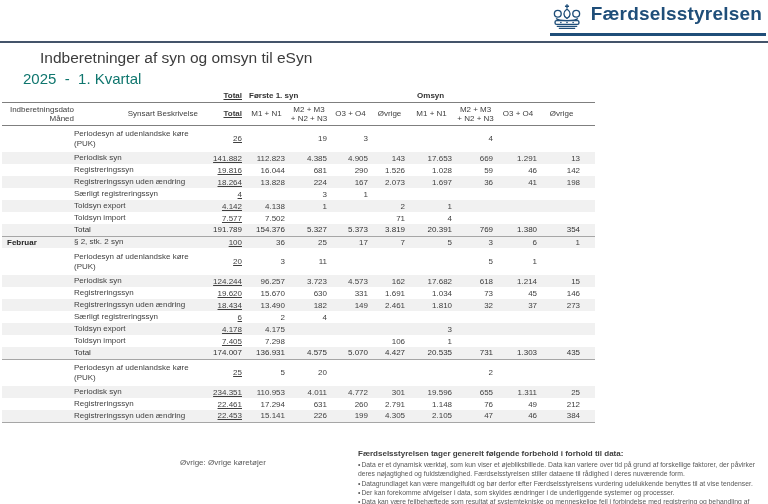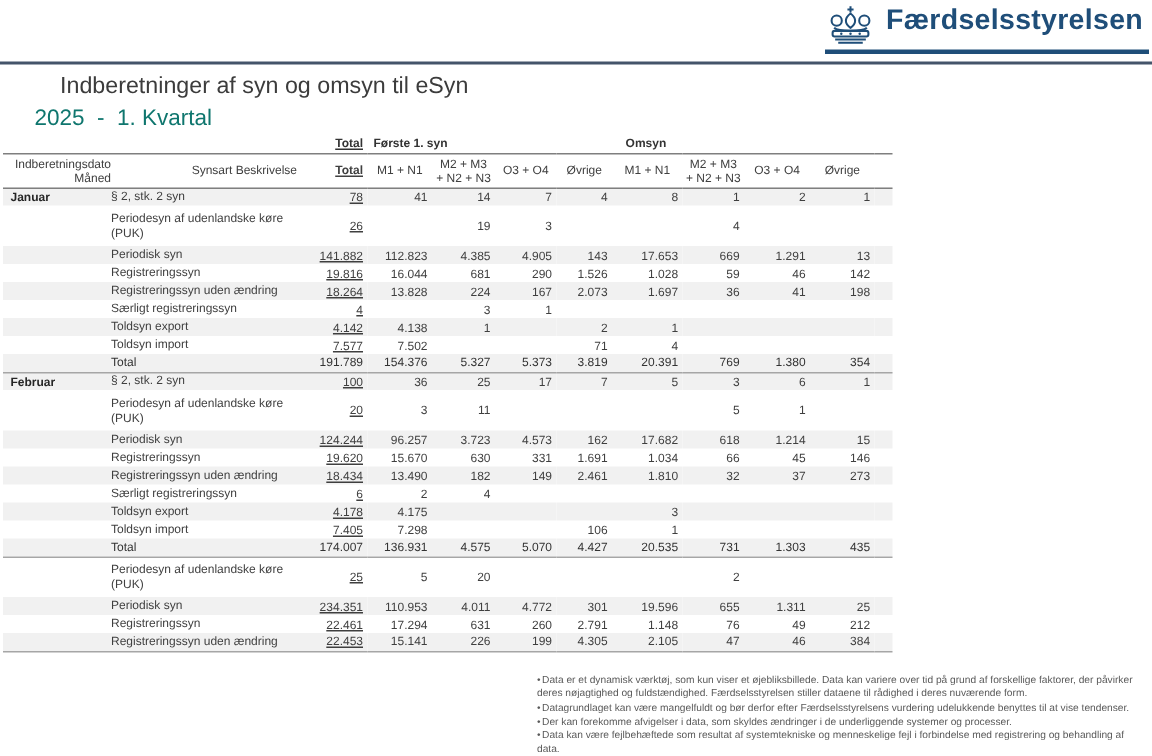--- a/index.html
+++ b/index.html
@@ -112,34 +112,20 @@
       <th class="hd-num">Øvrige</th>
       <th class="hd-num">M1 + N1</th>
       <th class="hd-num">M2 + M3
 + N2 + N3</th>
       <th class="hd-num">O3 + O4</th>
       <th class="hd-num">Øvrige</th>
       <th></th>
     </tr>
   </thead>
   <tbody id="table-body">
-      <tr class="stripe">
-        <td class="month-cell">Januar</td>
-        <td class="label-cell">§ 2, stk. 2 syn</td>
-        <td class="num total-col">78</td>
-        <td class="num">41</td>
-        <td class="num">14</td>
-        <td class="num">7</td>
-        <td class="num">4</td>
-        <td class="num">8</td>
-        <td class="num">1</td>
-        <td class="num">2</td>
-        <td class="num">1</td>
-        <td></td>
-      </tr>
       <tr class="wrap-row">
         <td class="month-cell"></td>
         <td class="label-cell">Periodesyn af udenlandske køre
 (PUK)</td>
         <td class="num total-col">26</td>
         <td class="num"></td>
         <td class="num">19</td>
         <td class="num">3</td>
         <td class="num"></td>
         <td class="num"></td>
@@ -291,21 +277,21 @@
       </tr>
       <tr>
         <td class="month-cell"></td>
         <td class="label-cell">Registreringssyn</td>
         <td class="num total-col">19.620</td>
         <td class="num">15.670</td>
         <td class="num">630</td>
         <td class="num">331</td>
         <td class="num">1.691</td>
         <td class="num">1.034</td>
-        <td class="num">66</td>
+        <td class="num">73</td>
         <td class="num">45</td>
         <td class="num">146</td>
         <td></td>
       </tr>
       <tr class="stripe">
         <td class="month-cell"></td>
         <td class="label-cell">Registreringssyn uden ændring</td>
         <td class="num total-col">18.434</td>
         <td class="num">13.490</td>
         <td class="num">182</td>
@@ -429,20 +415,22 @@
         <td class="num">46</td>
         <td class="num">384</td>
         <td></td>
       </tr>
     </tbody>
 </table>
 
 <div id="legend-col1" class="legend">
 </div>
 <div id="legend-col2" class="legend">
+  <div>Øvrige: Øvrige køretøjer</div>
 </div>
 
 <div class="disclaimer">
+  <div class="disclaimer-title">Færdselsstyrelsen tager generelt følgende forbehold i forhold til data:</div>
   <div class="disclaimer-bullet">Data er et dynamisk værktøj, som kun viser et øjebliksbillede. Data kan variere over tid på grund af forskellige faktorer, der påvirker deres nøjagtighed og fuldstændighed. Færdselsstyrelsen stiller dataene til rådighed i deres nuværende form.</div>
   <div class="disclaimer-bullet">Datagrundlaget kan være mangelfuldt og bør derfor efter Færdselsstyrelsens vurdering udelukkende benyttes til at vise tendenser.</div>
   <div class="disclaimer-bullet">Der kan forekomme afvigelser i data, som skyldes ændringer i de underliggende systemer og processer.</div>
   <div class="disclaimer-bullet">Data kan være fejlbehæftede som resultat af systemtekniske og menneskelige fejl i forbindelse med registrering og behandling af data.</div>
 </div>
 
 </body></html>

